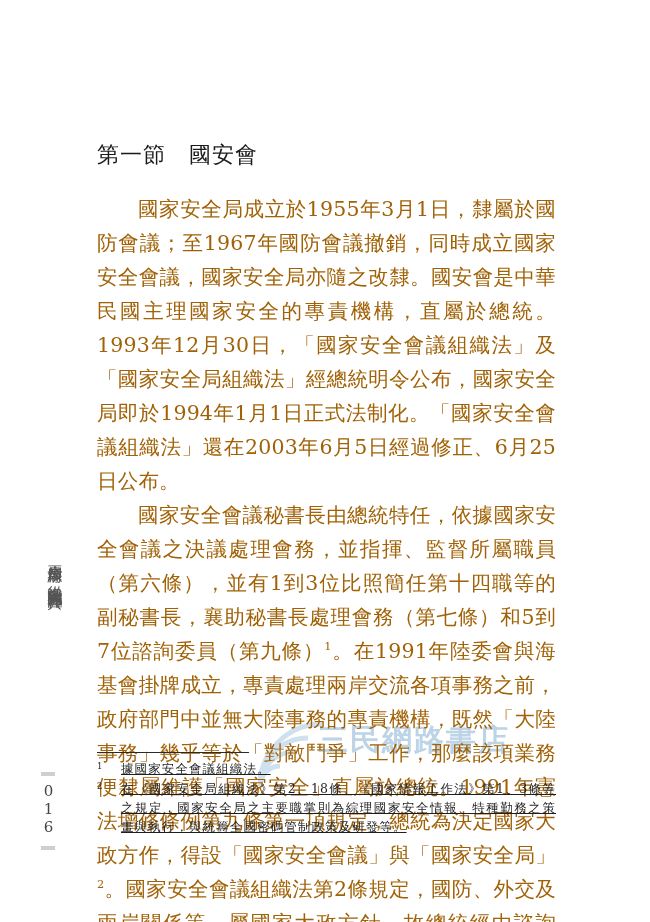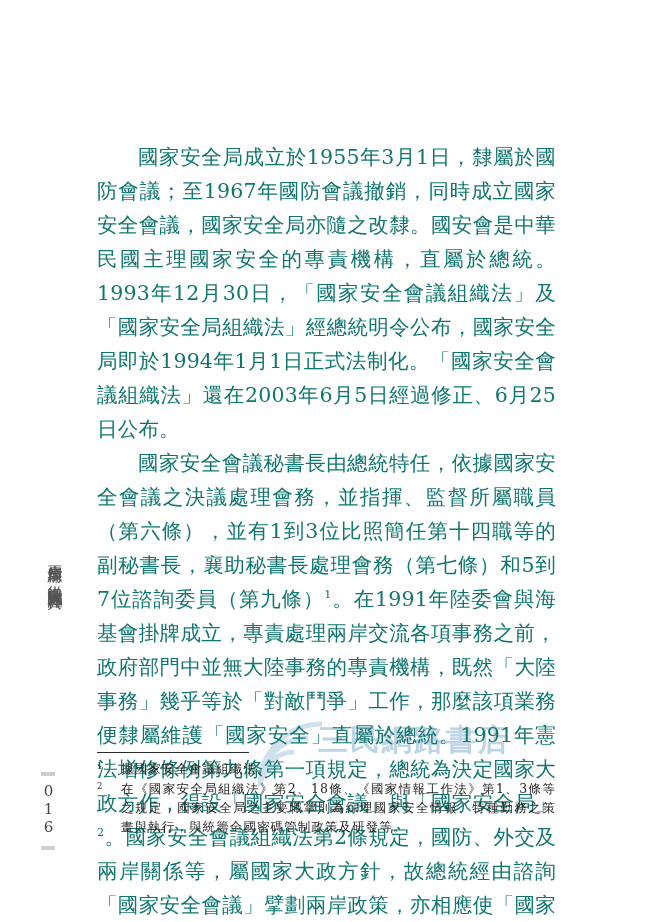--- a/index.html
+++ b/index.html
@@ -110,21 +110,21 @@
     color: #1a1a1a;
     margin: 0 0 22px 0;
     letter-spacing: 1px;
     white-space: pre;
   }
 
   .body-para {
     font-family: "DejaVu Serif", "Liberation Serif", serif;
     font-size: 20.5px;
     line-height: 34px;
-    color: #0f766e;
+    color: #a16207;
     text-align: justify;
     text-justify: inter-character;
     margin: 0 0 0 0;
     text-indent: 2em;
     letter-spacing: 0.2px;
   }
   .body-para + .body-para {
     margin-top: 0px;
   }
   .body-para sup {
@@ -161,20 +161,21 @@
     font-size: 8.5px;
     line-height: 13px;
     padding-top: 1px;
     letter-spacing: 0;
     color: #1f1f1f;
   }
   .fn-text {
     flex: 1 1 auto;
     text-align: justify;
     text-justify: inter-character;
+    text-decoration: underline;
   }
 </style>
 </head>
 <body>
 
 <div class="page">
 
   <div class="watermark">
     <svg class="watermark-arcs" width="110" height="70" viewBox="0 0 110 70">
       <g fill="none" stroke="#cfe0ee" stroke-width="5">
@@ -190,20 +191,21 @@
   <div class="running-title">兩岸最前線：從海陸大戰到海陸休兵</div>
 
   <div class="folio-wrap">
     <div class="folio-rule"></div>
     <span class="folio">016</span>
     <div class="folio-rule bottom"></div>
   </div>
 
   <div class="content">
 
+    <h2 class="section-heading">第一節　國安會</h2>
 
     <p class="body-para">國家安全局成立於1955年3月1日，隸屬於國防會議；至1967年國防會議撤銷，同時成立國家安全會議，國家安全局亦隨之改隸。國安會是中華民國主理國家安全的專責機構，直屬於總統。1993年12月30日，「國家安全會議組織法」及「國家安全局組織法」經總統明令公布，國家安全局即於1994年1月1日正式法制化。「國家安全會議組織法」還在2003年6月5日經過修正、6月25日公布。</p>
 
     <p class="body-para">
       <span>國家安全會議秘書長由總統特任，依據國家安全會議之決議處理會務，並指揮、監督所屬職員（第六條），並有1到3位比照簡任第十四職等的副秘書長，襄助秘書長處理會務（第七條）和5到7位諮詢委員（第九條）</span><sup>1</sup><span>。在1991年陸委會與海基會掛牌成立，專責處理兩岸交流各項事務之前，政府部門中並無大陸事務的專責機構，既然「大陸事務」幾乎等於「對敵鬥爭」工作，那麼該項業務便隸屬維護「國家安全」直屬於總統。1991年憲法增修條例第九條第一項規定，總統為決定國家大政方作，得設「國家安全會議」與「國家安全局」</span><sup>2</sup><span>。國家安全會議組織法第2條規定，國防、外交及兩岸關係等，屬國家大政方針，故總統經由諮詢「國家安全會議」擘劃兩岸政策，亦相應使「國家安全會議」在</span>
     </p>
   </div>
 
   <div class="footnotes">
     <div class="fn-rule"></div>

